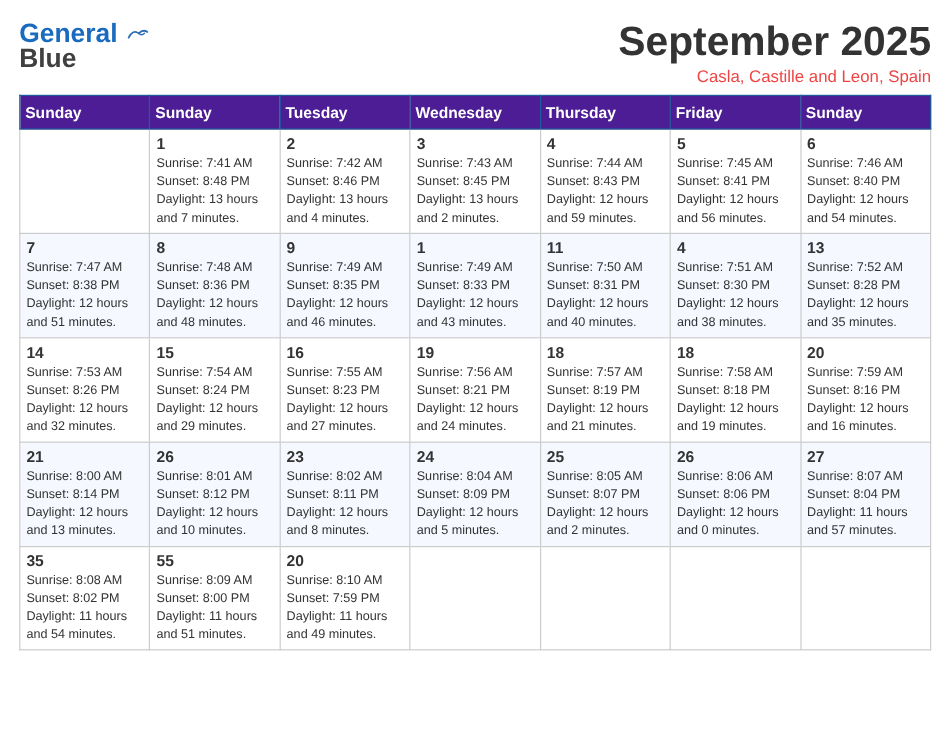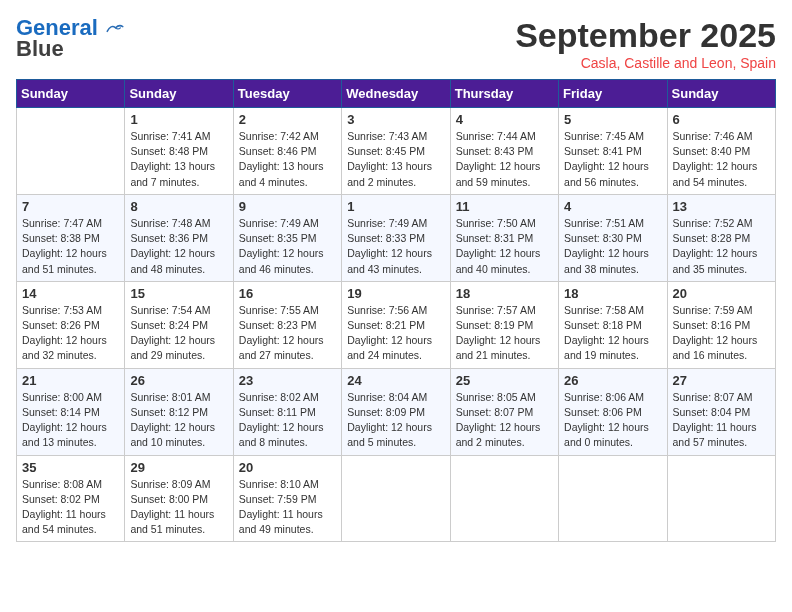--- a/index.html
+++ b/index.html
@@ -242,21 +242,21 @@
           <span class="day-number">27</span>
           <div class="day-info">Sunrise: 8:07 AM<br>Sunset: 8:04 PM<br>Daylight: 11 hours<br>and 57 minutes.</div>
         </td>
       </tr>
       <tr>
         <td>
           <span class="day-number">35</span>
           <div class="day-info">Sunrise: 8:08 AM<br>Sunset: 8:02 PM<br>Daylight: 11 hours<br>and 54 minutes.</div>
         </td>
         <td>
-          <span class="day-number">29</span>
+          <span class="day-number">55</span>
           <div class="day-info">Sunrise: 8:09 AM<br>Sunset: 8:00 PM<br>Daylight: 11 hours<br>and 51 minutes.</div>
         </td>
         <td>
           <span class="day-number">20</span>
           <div class="day-info">Sunrise: 8:10 AM<br>Sunset: 7:59 PM<br>Daylight: 11 hours<br>and 49 minutes.</div>
         </td>
         <td class="empty-cell"></td>
         <td class="empty-cell"></td>
         <td class="empty-cell"></td>
         <td class="empty-cell"></td>

